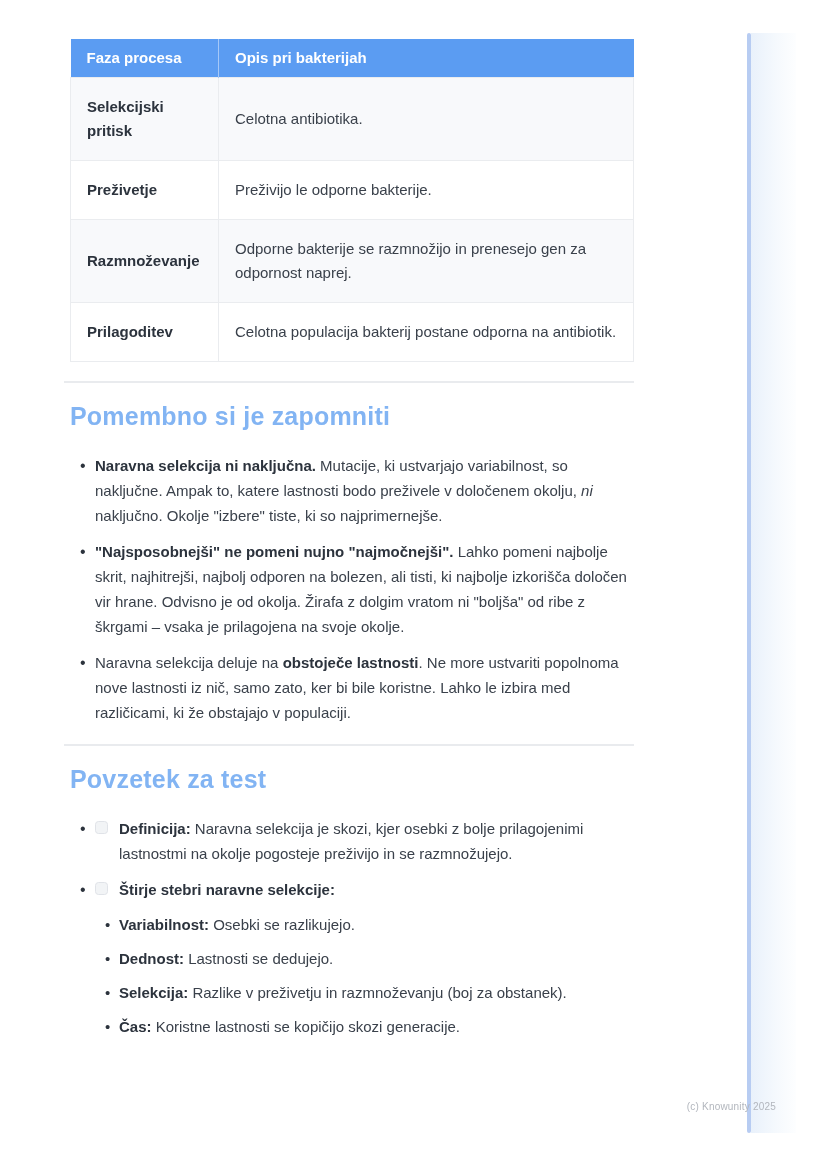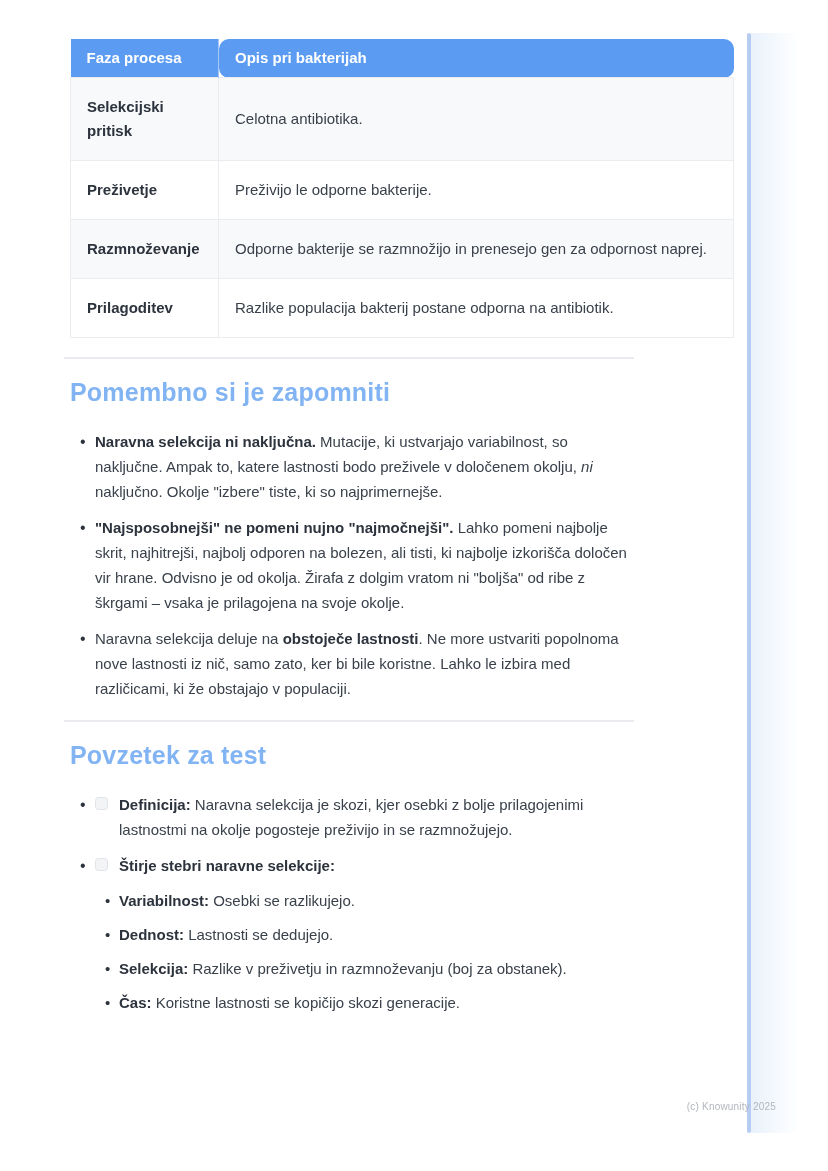--- a/index.html
+++ b/index.html
@@ -23,26 +23,26 @@
     position:absolute;left:751px;top:33px;width:45px;height:1100px;
     background:linear-gradient(to right,#e9f1fb 0%,#f5f9fd 55%,#fdfeff 100%);
     z-index:1;
   }
   .accent-line{
     position:absolute;left:747px;top:33px;width:4px;height:1100px;
     background:var(--accent-line);border-radius:2px;z-index:2;
   }
   .content{position:absolute;left:70px;top:0;width:564px;z-index:3;}
 
-  table.process{border-collapse:collapse;width:664px;margin-top:39px;table-layout:fixed;}
+  table.process{border-collapse:collapse;width:564px;margin-top:39px;table-layout:fixed;}
   table.process th{
     background:var(--header-blue);color:#fff;font-size:15px;font-weight:600;
     text-align:left;padding:10px 16px;line-height:18px;
   }
-  table.process th.col-desc{border-left:1px solid rgba(255,255,255,0.45);border-radius:10px;}
+  table.process th.col-desc{border-left:1px solid rgba(255,255,255,0.45);}
   table.process col.c1{width:148px;}
   table.process td{
     border:1px solid var(--border);font-size:15px;line-height:24px;
     padding:17px 16px;vertical-align:middle;background:#fff;
   }
   table.process tr.alt td{background:var(--row-alt);}
   table.process td.phase{font-weight:700;color:var(--text-bold);}
 
   hr.divider{
     border:none;border-top:2px solid #e9ebee;
@@ -97,21 +97,21 @@
       <tr>
         <td class="phase">Preživetje</td>
         <td class="desc">Preživijo le odporne bakterije.</td>
       </tr>
       <tr class="alt">
         <td class="phase">Razmnoževanje</td>
         <td class="desc">Odporne bakterije se razmnožijo in prenesejo gen za odpornost naprej.</td>
       </tr>
       <tr>
         <td class="phase">Prilagoditev</td>
-        <td class="desc">Razlike populacija bakterij postane odporna na antibiotik.</td>
+        <td class="desc">Celotna populacija bakterij postane odporna na antibiotik.</td>
       </tr>
     </tbody>
   </table>
 
   <hr class="divider">
 
   <h2 class="section-title">Pomembno si je zapomniti</h2>
 
   <div class="list">
     <div class="li">

